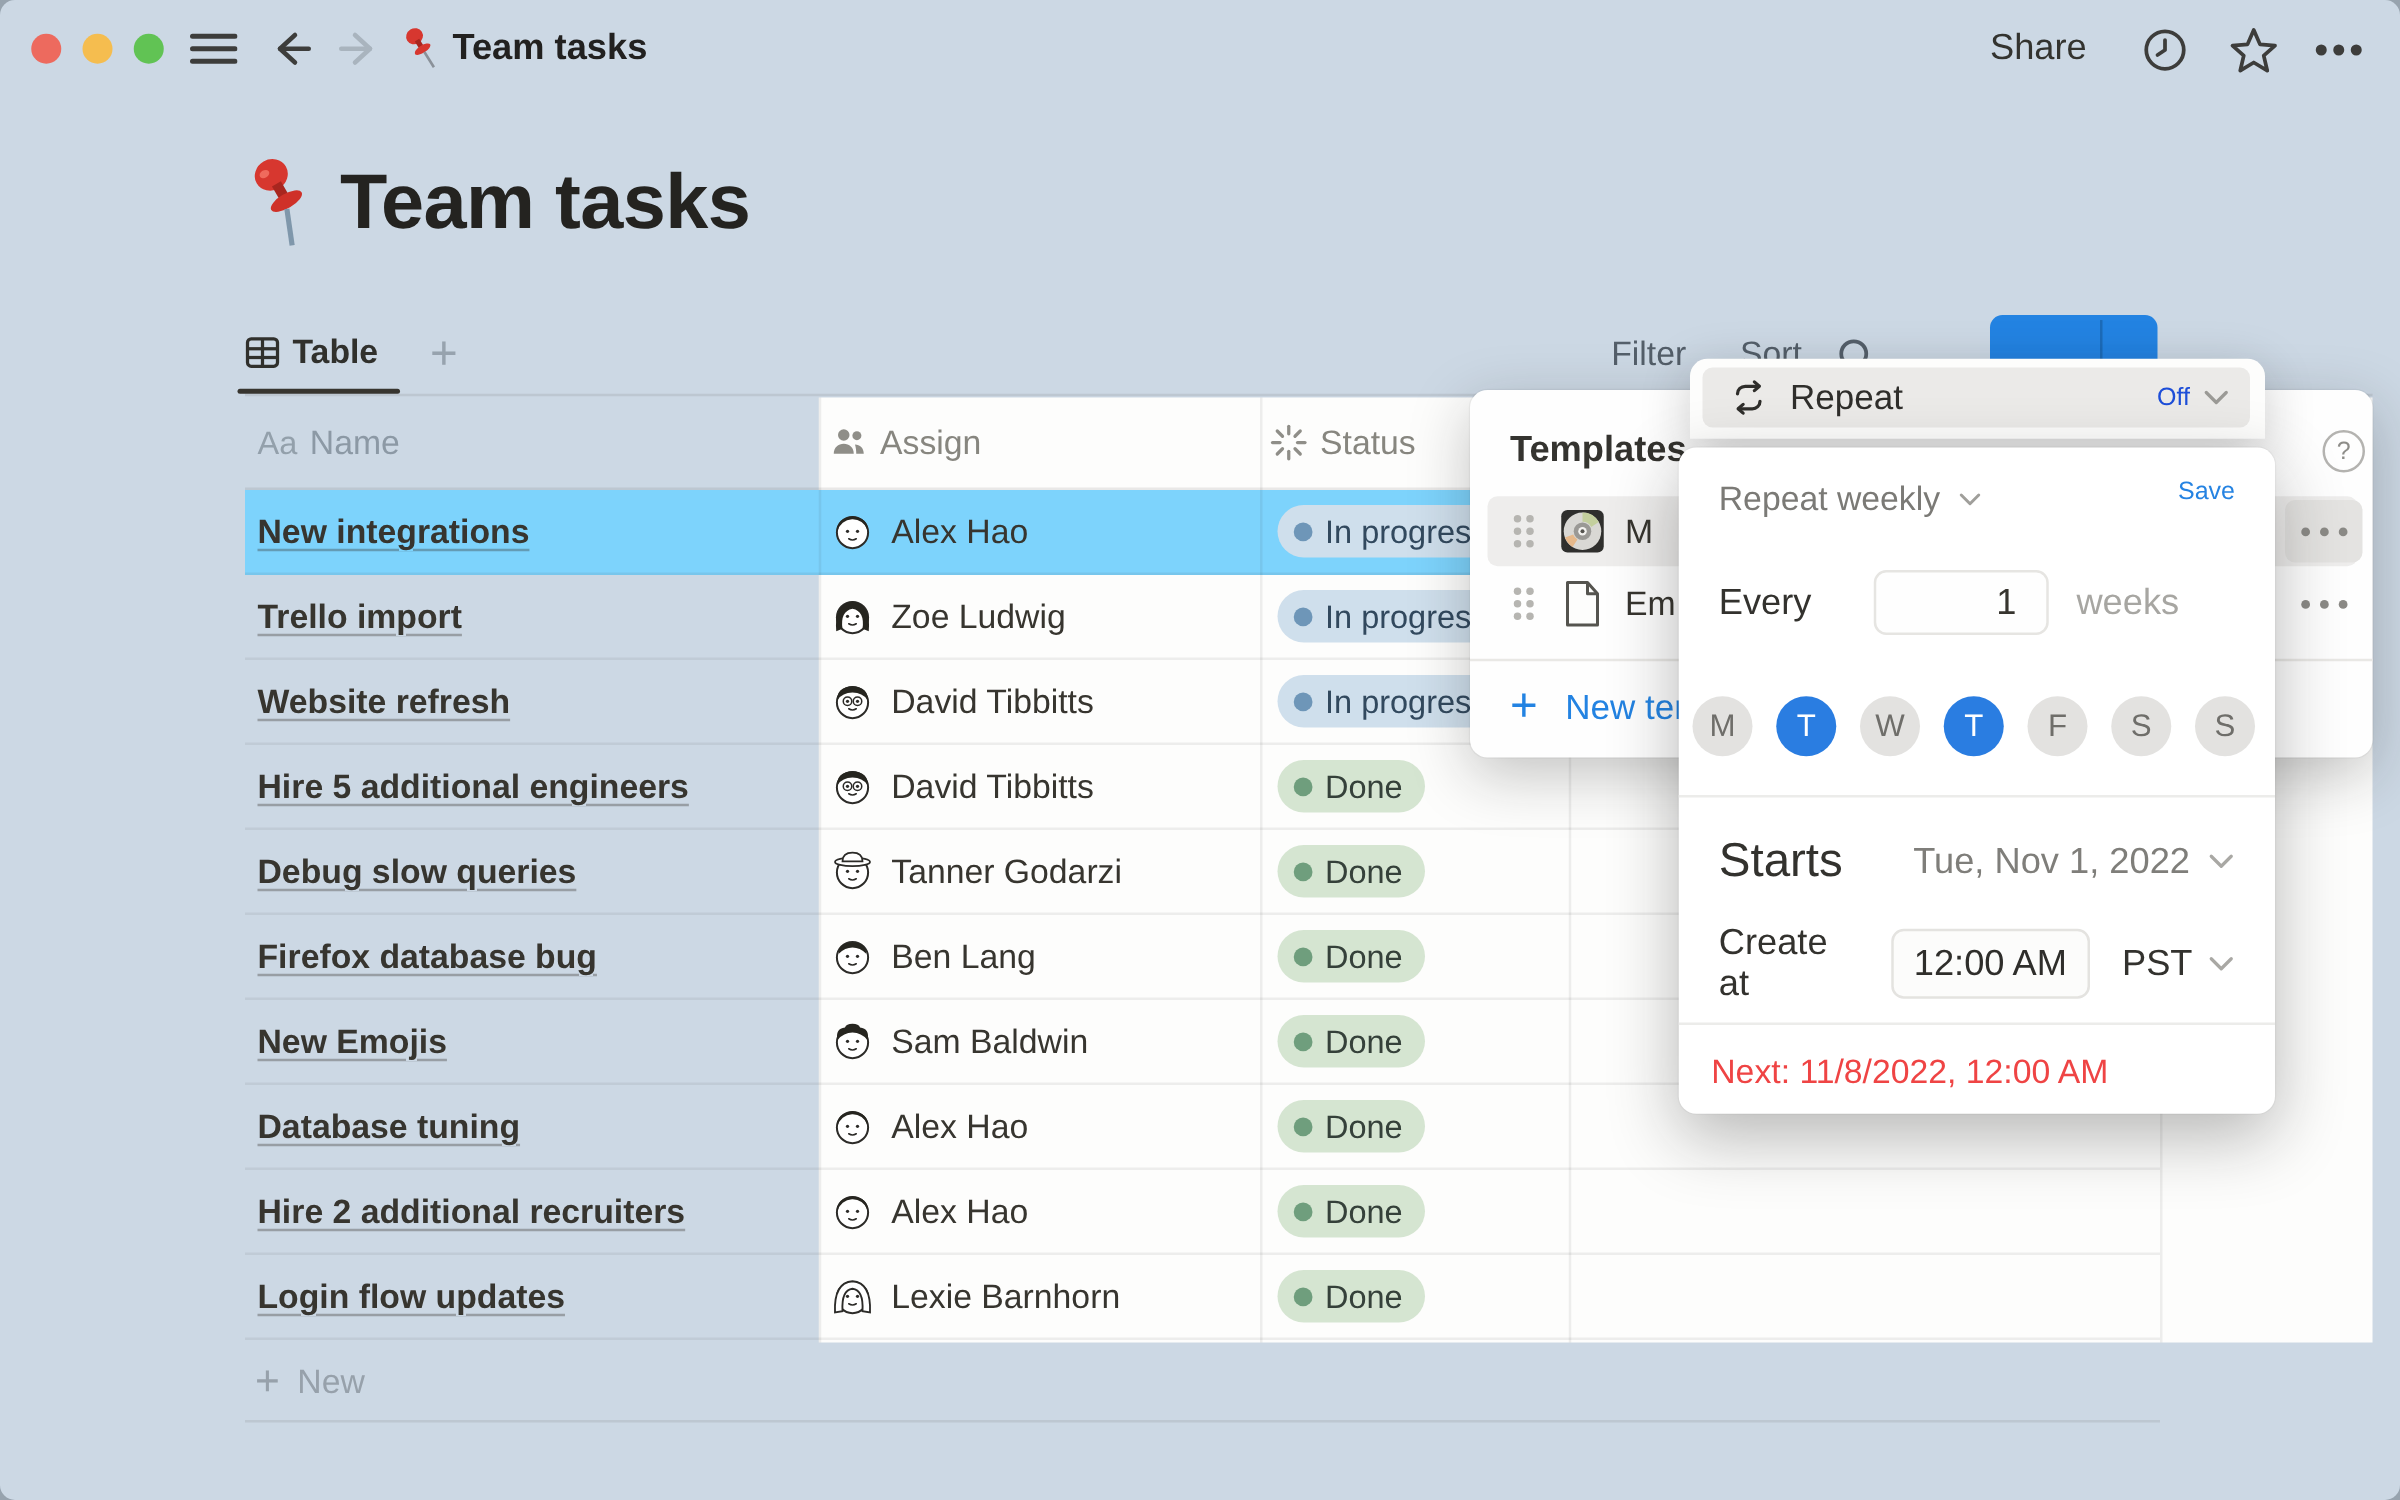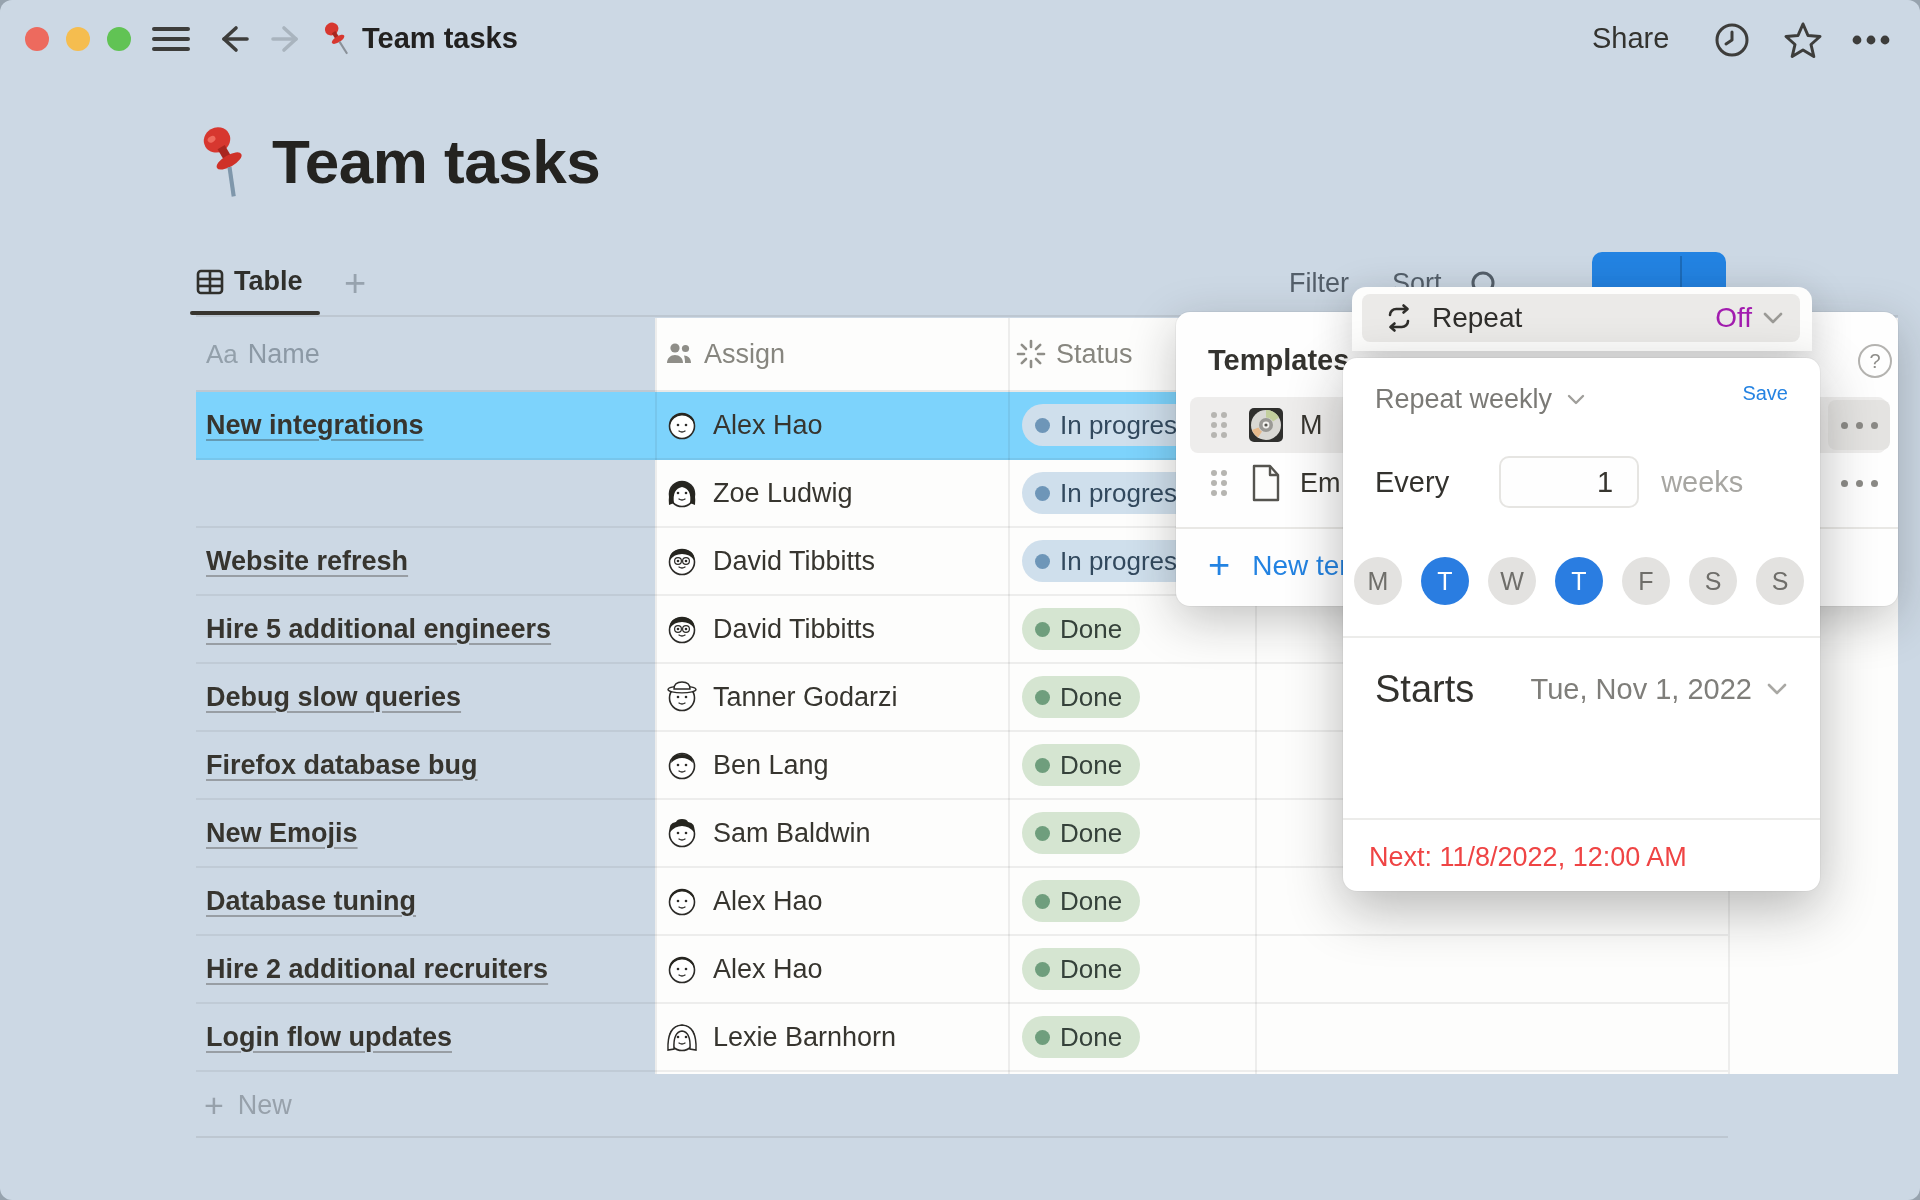--- a/index.html
+++ b/index.html
@@ -89,21 +89,21 @@
   #tpl-new{position:absolute;left:32px;top:232px;display:flex;align-items:center;gap:22px;color:#2383e2;}
   #tpl-new .plus{font-size:38px;font-weight:400;}
   #tpl-new .lbl{font-size:28px;font-weight:500;white-space:nowrap;}
 
   
   #repeat-menu{left:1352px;top:287px;width:460px;height:64px;background:#fdfdfc;border-radius:14px 14px 0 0;z-index:20;
                box-shadow:0 10px 40px rgba(25,25,25,0.22);}
   #repeat-menu-item{position:absolute;left:10px;top:7px;width:438px;height:48px;background:#ebeae8;border-radius:8px;
                     display:flex;align-items:center;}
   #repeat-menu-item .mi-label{font-size:28px;color:#2f2e2b;font-weight:500;margin-left:18px;}
-  #repeat-menu-item .mi-value{margin-left:auto;font-size:28px;color:#a21caf;}
+  #repeat-menu-item .mi-value{margin-left:auto;font-size:20px;color:#1d4ed8;}
   #repeat-menu-item .icon-slot{margin-left:22px;}
   #repeat-menu-item .chev{margin:0 16px 0 10px;}
 
   
   #repeat-card{left:1343px;top:358px;width:477px;height:533px;background:#ffffff;border-radius:14px;z-index:30;
                box-shadow:0 18px 55px rgba(20,20,20,0.30), 0 0 0 1px rgba(0,0,0,0.03);}
   #rc-freq{position:absolute;left:32px;top:26px;display:flex;align-items:center;gap:14px;}
   #rc-freq .v{font-size:27px;color:#7b7a76;font-weight:500;}
   #rc-save{position:absolute;right:32px;top:24px;font-size:20px;color:#2583e2;font-weight:400;}
   #rc-every-row{position:absolute;left:32px;top:98px;display:flex;align-items:center;}
@@ -297,20 +297,23 @@
       <span class="aname">Alex Hao</span>
     </div>
     <div class="cell c-status">
       <span class="pill progress">
             <span class="dot"></span>
             <span class="ptxt">In progress</span>
           </span>
     </div>
   </div>
       <div class="t-row" style="top: 460px;">
+    <div class="cell c-name">
+          <span>Trello import</span>
+        </div>
     <div class="cell c-assign">
       <span class="avatar">
             <svg width="36" height="36" viewBox="0 0 36 36">
               <circle cx="18" cy="19" r="12.5" fill="#ffffff" stroke="#2c2b28" stroke-width="1.6"></circle>
               <circle cx="14" cy="18" r="1.3" fill="#2c2b28"></circle>
               <circle cx="22" cy="18" r="1.3" fill="#2c2b28"></circle>
               <path d="M15 24 q3 2 6 0" stroke="#2c2b28" stroke-width="1.3" fill="none" stroke-linecap="round"></path>
               <path d="M5 30 q-2-22 13-24 q15 2 13 24 l-5-2 q2-14-8-16 q-10 2-8 16z" fill="#26251f"></path>
             </svg>
           </span>
@@ -651,17 +654,27 @@
     <div id="rc-starts-row">
       <span id="rc-starts-label">Starts</span>
       <span id="rc-starts-value">Tue, Nov 1, 2022</span>
       <span class="chev">
         <svg width="22" height="14" viewBox="0 0 22 14">
             <path d="M3 3 L11 11 L19 3" fill="none" stroke="#a9a8a4" stroke-width="2.6" stroke-linecap="round" stroke-linejoin="round"></path>
           </svg>
       </span>
     </div>
 
+    <div id="rc-create-row">
+      <span id="rc-create-label">Create at</span>
+      <div id="rc-time-box">12:00 AM</div>
+      <span id="rc-tz">PST</span>
+      <span class="chev">
+        <svg width="22" height="14" viewBox="0 0 22 14">
+            <path d="M3 3 L11 11 L19 3" fill="none" stroke="#a9a8a4" stroke-width="2.6" stroke-linecap="round" stroke-linejoin="round"></path>
+          </svg>
+      </span>
+    </div>
 
     <div class="rc-div" id="rc-div-2"></div>
     <div id="rc-next">Next: 11/8/2022, 12:00 AM</div>
   </div>
 </div>
 
 </body></html>

